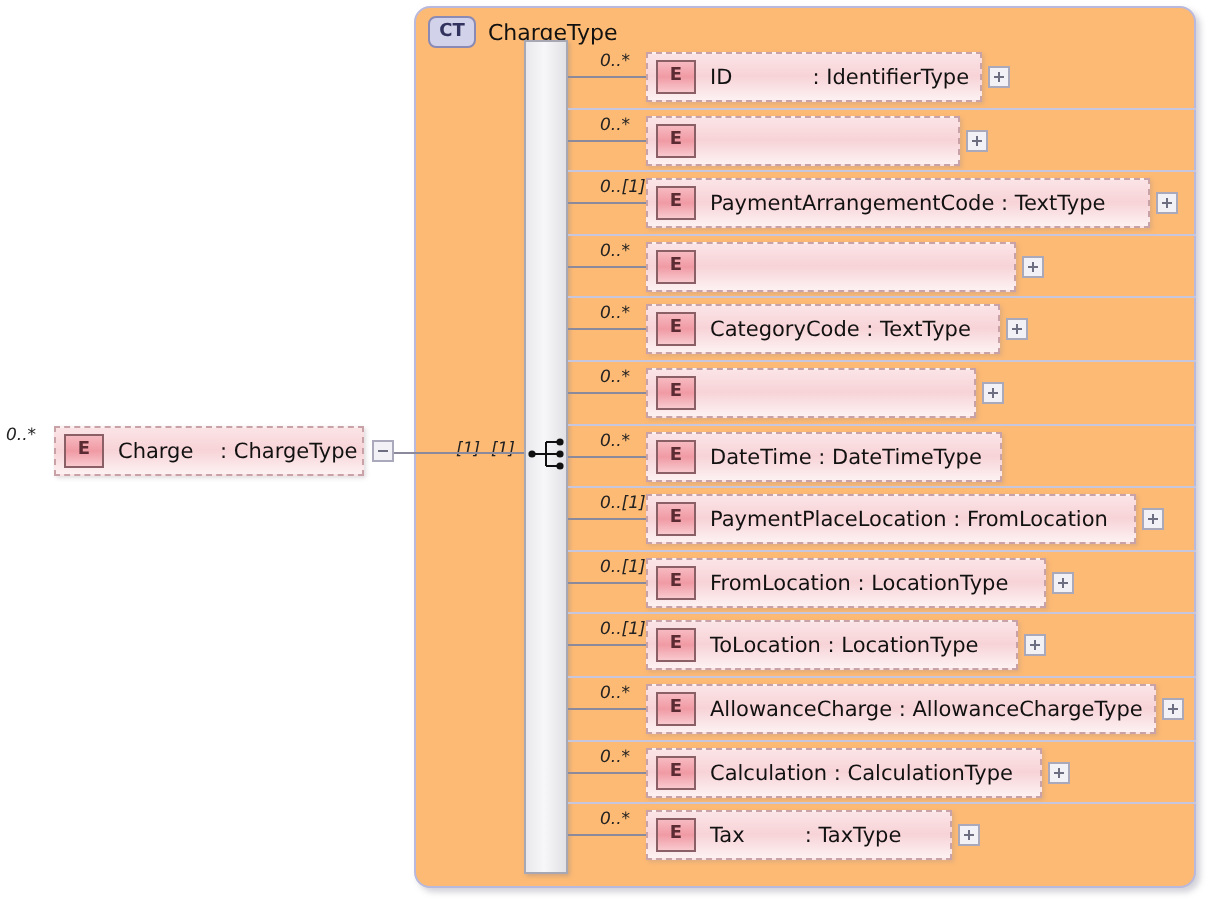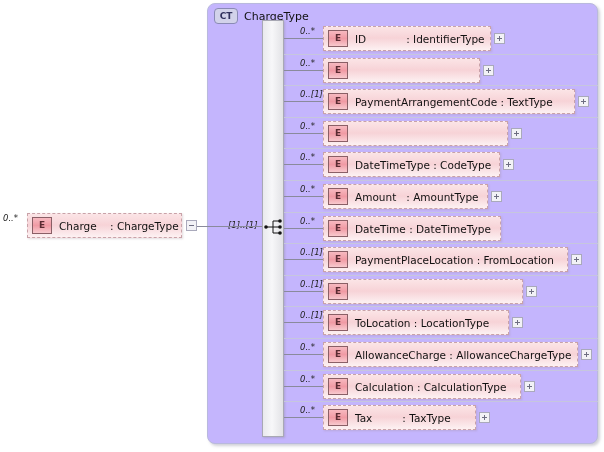--- a/index.html
+++ b/index.html
@@ -7,21 +7,21 @@
     width:604px;height:452px;
     background:#ffffff;
     font-family:"DejaVu Sans","Liberation Sans",sans-serif;
     position:relative;overflow:hidden;
   }
   .canvas{position:absolute;inset:0;}
 
   
   .ct-box{
     position:absolute;left:207px;top:3px;width:391px;height:441px;
-    background:#c4b5fd;
+    background:#fdba74;
     border:1px solid #b9b9dd;
     border-radius:8px;
     box-shadow:2px 2px 3px rgba(120,120,140,.35);
     box-sizing:border-box;
   }
   .ct-header{position:absolute;left:6px;top:4px;display:flex;align-items:center;gap:6px;}
   .ct-badge{
     display:inline-flex;align-items:center;justify-content:center;
     width:22px;height:14px;
     border:1px solid #8a8ab5;border-radius:4px;
@@ -165,29 +165,28 @@
       <div class="card" style="left: 300px; top: 121px;">0..*</div>
       <div class="elem" style="left: 323px; top: 121px; width: 185px;">
         <span class="eicon">E</span>
       </div>
       <div class="toggle plus" style="left: 511px; top: 128px;"></div>
       <div class="sep" style="top: 148px;"></div>
       <div class="hline" style="left: 284px; top: 164px; width: 39px;"></div>
       <div class="card" style="left: 300px; top: 152px;">0..*</div>
       <div class="elem" style="left: 323px; top: 152px; width: 177px;">
         <span class="eicon">E</span>
-        <span class="label">DateTimeType : CodeType</span>
+        <span class="label">CategoryCode : TextType</span>
       </div>
       <div class="toggle plus" style="left: 503px; top: 159px;"></div>
       <div class="sep" style="top: 180px;"></div>
       <div class="hline" style="left: 284px; top: 196px; width: 39px;"></div>
       <div class="card" style="left: 300px; top: 184px;">0..*</div>
       <div class="elem" style="left: 323px; top: 184px; width: 165px;">
         <span class="eicon">E</span>
-        <span class="label">Amount   : AmountType</span>
       </div>
       <div class="toggle plus" style="left: 491px; top: 191px;"></div>
       <div class="sep" style="top: 212px;"></div>
       <div class="hline" style="left: 284px; top: 228px; width: 39px;"></div>
       <div class="card" style="left: 300px; top: 216px;">0..*</div>
       <div class="elem" style="left: 323px; top: 216px; width: 178px;">
         <span class="eicon">E</span>
         <span class="label">DateTime : DateTimeType</span>
       </div>
       <div class="sep" style="top: 243px;"></div>
@@ -196,20 +195,21 @@
       <div class="elem" style="left: 323px; top: 247px; width: 245px;">
         <span class="eicon">E</span>
         <span class="label">PaymentPlaceLocation : FromLocation</span>
       </div>
       <div class="toggle plus" style="left: 571px; top: 254px;"></div>
       <div class="sep" style="top: 275px;"></div>
       <div class="hline" style="left: 284px; top: 291px; width: 39px;"></div>
       <div class="card" style="left: 300px; top: 279px;">0..[1]</div>
       <div class="elem" style="left: 323px; top: 279px; width: 200px;">
         <span class="eicon">E</span>
+        <span class="label">FromLocation : LocationType</span>
       </div>
       <div class="toggle plus" style="left: 526px; top: 286px;"></div>
       <div class="sep" style="top: 306px;"></div>
       <div class="hline" style="left: 284px; top: 322px; width: 39px;"></div>
       <div class="card" style="left: 300px; top: 310px;">0..[1]</div>
       <div class="elem" style="left: 323px; top: 310px; width: 186px;">
         <span class="eicon">E</span>
         <span class="label">ToLocation : LocationType</span>
       </div>
       <div class="toggle plus" style="left: 512px; top: 317px;"></div>

